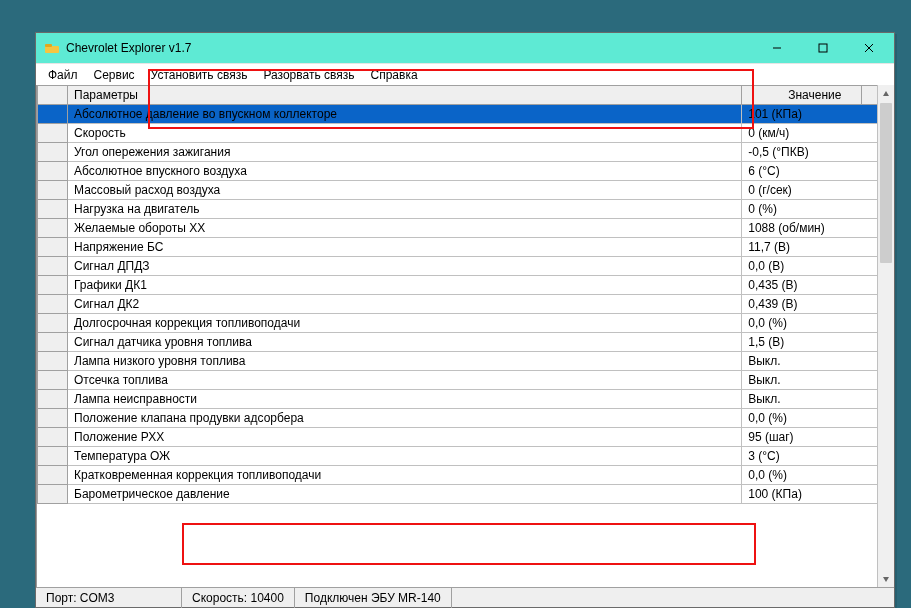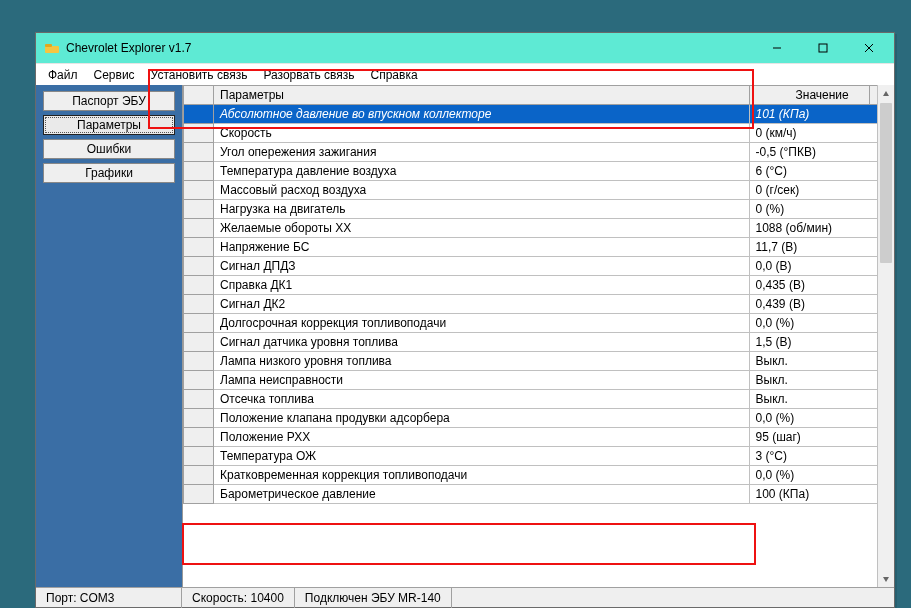--- a/index.html
+++ b/index.html
@@ -101,21 +101,21 @@
   }
   .grid th:first-child { width: 30px; }
   .grid th:nth-child(3) { width: 120px; padding-left: 46px; }
   .grid td {
     border-bottom: 1px solid #c0c0c0;
     border-right: 1px solid #c0c0c0;
     padding: 1px 6px;
     height: 19px;
     color: #000;
   }
-  .grid tr.selected td { background: #0a64c8; color: #ffffff; font-style: italic; }
+  .grid tr.selected td { background: #0a64c8; color: #000000; }
   .grid td.rowhdr {
     background: #efefef;
     border: 1px solid #a0a0a0;
     width: 30px;
   }
   .vscroll {
     position: absolute;
     right: 0; top: 0; bottom: 0;
     width: 17px;
     background: #f0f0f0;
@@ -191,26 +191,20 @@
 
   <div class="menubar">
     <span class="menu-item">Файл</span>
     <span class="menu-item">Сервис</span>
     <span class="menu-item">Установить связь</span>
     <span class="menu-item">Разорвать связь</span>
     <span class="menu-item">Справка</span>
   </div>
 
   <div class="content">
-    <div class="sidebar">
-      <button class="side-btn">Паспорт ЭБУ</button>
-      <button class="side-btn active">Параметры</button>
-      <button class="side-btn">Ошибки</button>
-      <button class="side-btn">Графики</button>
-    </div>
 
     <div class="main">
       <div class="grid-wrap">
         <table class="grid">
           <thead>
             <tr>
               <th></th>
               <th>Параметры</th>
               <th>Значение</th>
               <th style="border-left:none"></th>
@@ -227,21 +221,21 @@
                 <td>Скорость</td>
                 <td colspan="2">0  (км/ч)</td>
               </tr>
               <tr>
                 <td class="rowhdr"></td>
                 <td>Угол опережения зажигания</td>
                 <td colspan="2">-0,5  (°ПКВ)</td>
               </tr>
               <tr>
                 <td class="rowhdr"></td>
-                <td>Температура давление воздуха</td>
+                <td>Абсолютное впускного воздуха</td>
                 <td colspan="2">6  (°C)</td>
               </tr>
               <tr>
                 <td class="rowhdr"></td>
                 <td>Массовый расход воздуха</td>
                 <td colspan="2">0  (г/сек)</td>
               </tr>
               <tr>
                 <td class="rowhdr"></td>
                 <td>Нагрузка на двигатель</td>
@@ -257,21 +251,21 @@
                 <td>Напряжение БС</td>
                 <td colspan="2">11,7  (В)</td>
               </tr>
               <tr>
                 <td class="rowhdr"></td>
                 <td>Сигнал ДПДЗ</td>
                 <td colspan="2">0,0  (В)</td>
               </tr>
               <tr>
                 <td class="rowhdr"></td>
-                <td>Справка ДК1</td>
+                <td>Графики ДК1</td>
                 <td colspan="2">0,435  (В)</td>
               </tr>
               <tr>
                 <td class="rowhdr"></td>
                 <td>Сигнал ДК2</td>
                 <td colspan="2">0,439  (В)</td>
               </tr>
               <tr>
                 <td class="rowhdr"></td>
                 <td>Долгосрочная коррекция топливоподачи</td>
@@ -282,26 +276,26 @@
                 <td>Сигнал датчика уровня топлива</td>
                 <td colspan="2">1,5  (В)</td>
               </tr>
               <tr>
                 <td class="rowhdr"></td>
                 <td>Лампа низкого уровня топлива</td>
                 <td colspan="2">Выкл.</td>
               </tr>
               <tr>
                 <td class="rowhdr"></td>
+                <td>Отсечка топлива</td>
+                <td colspan="2">Выкл.</td>
+              </tr>
+              <tr>
+                <td class="rowhdr"></td>
                 <td>Лампа неисправности</td>
-                <td colspan="2">Выкл.</td>
-              </tr>
-              <tr>
-                <td class="rowhdr"></td>
-                <td>Отсечка топлива</td>
                 <td colspan="2">Выкл.</td>
               </tr>
               <tr>
                 <td class="rowhdr"></td>
                 <td>Положение клапана продувки адсорбера</td>
                 <td colspan="2">0,0  (%)</td>
               </tr>
               <tr>
                 <td class="rowhdr"></td>
                 <td>Положение РХХ</td>

